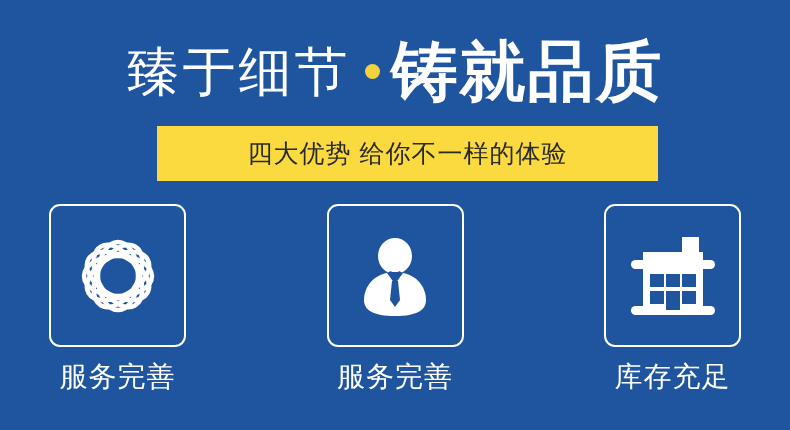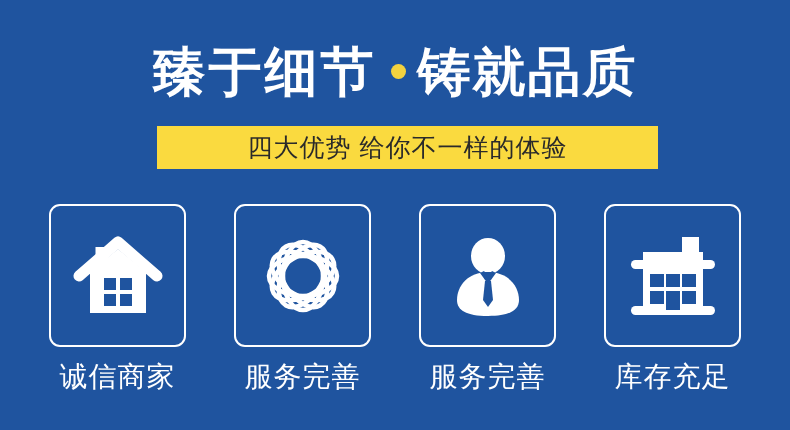--- a/index.html
+++ b/index.html
@@ -29,48 +29,48 @@
     width: 790px;
     height: 76px;
     display: flex;
     align-items: center;
     justify-content: center;
     white-space: nowrap;
   }
   .headline-light {
     color: #ffffff;
     font-size: 53px;
-    font-weight: 700;
+    font-weight: 400;
     letter-spacing: 3px;
     line-height: 1;
   }
   .headline-dot {
     display: inline-block;
     width: 15px;
     height: 15px;
     border-radius: 50%;
     background: #f3d23f;
     margin: 0 12px 0 14px;
     flex: 0 0 auto;
   }
   .headline-bold {
     color: #ffffff;
-    font-size: 53px;
+    font-size: 66px;
     font-weight: 700;
     letter-spacing: 2px;
     line-height: 1;
   }
 
   
   .subbar {
     position: absolute;
     top: 126px;
     left: 157px;
     width: 501px;
-    height: 43px;
+    height: 55px;
     background: #fada3f;
     display: flex;
     align-items: center;
     justify-content: center;
   }
   .subbar-text {
     color: #2a2a2a;
     font-size: 25px;
     font-weight: 400;
     letter-spacing: 1px;
@@ -127,40 +127,20 @@
     <span class="headline-dot"></span>
     <span class="headline-bold">铸就品质</span>
   </div>
 
   <div class="subbar">
     <span class="subbar-text">四大优势  给你不一样的体验</span>
   </div>
 
   <div class="features">
 
-    <div class="feature">
-      <div class="icon-box">
-        <span>
-          <svg width="96" height="96" viewBox="0 0 96 96" aria-hidden="true">
-
-            <rect x="25.5" y="19" width="11" height="24" fill="#ffffff"></rect>
-
-            <path d="M9 48 L48 14 L87 48" fill="none" stroke="#ffffff" stroke-width="11" stroke-linecap="round" stroke-linejoin="round"></path>
-
-            <path d="M20 44 L48 21 L76 44 L76 85 L20 85 Z" fill="#ffffff"></path>
-
-            <rect x="34" y="50" width="12" height="12" fill="#1f549f"></rect>
-            <rect x="50" y="50" width="12" height="12" fill="#1f549f"></rect>
-            <rect x="34" y="66" width="12" height="12" fill="#1f549f"></rect>
-            <rect x="50" y="66" width="12" height="12" fill="#1f549f"></rect>
-          </svg>
-        </span>
-      </div>
-      <div class="feature-label">诚信商家</div>
-    </div>
 
     <div class="feature">
       <div class="icon-box">
         <span>
           <svg width="96" height="96" viewBox="0 0 96 96" aria-hidden="true">
             <g fill="none" stroke="#ffffff" stroke-width="4.5">
               <ellipse cx="48" cy="48" rx="34" ry="20" transform="rotate(0 48 48)"></ellipse>
               <ellipse cx="48" cy="48" rx="34" ry="20" transform="rotate(30 48 48)"></ellipse>
               <ellipse cx="48" cy="48" rx="34" ry="20" transform="rotate(60 48 48)"></ellipse>
               <ellipse cx="48" cy="48" rx="34" ry="20" transform="rotate(90 48 48)"></ellipse>

